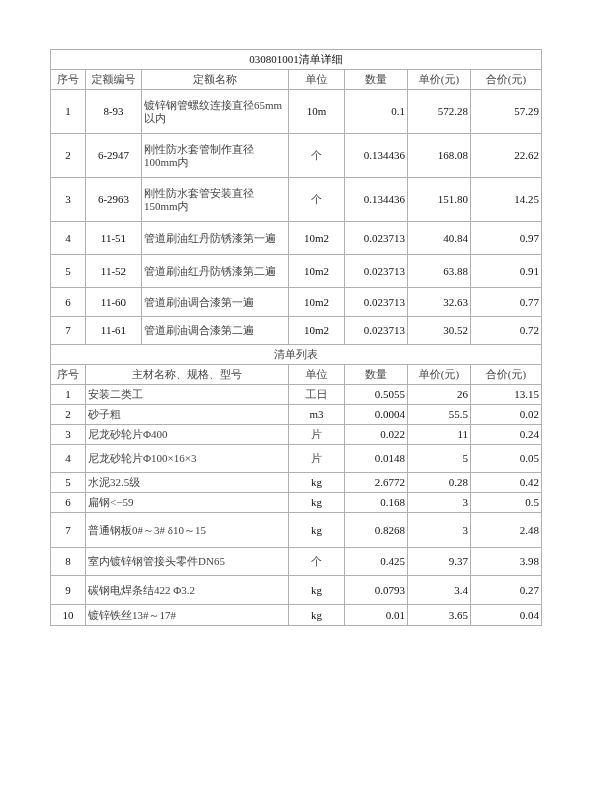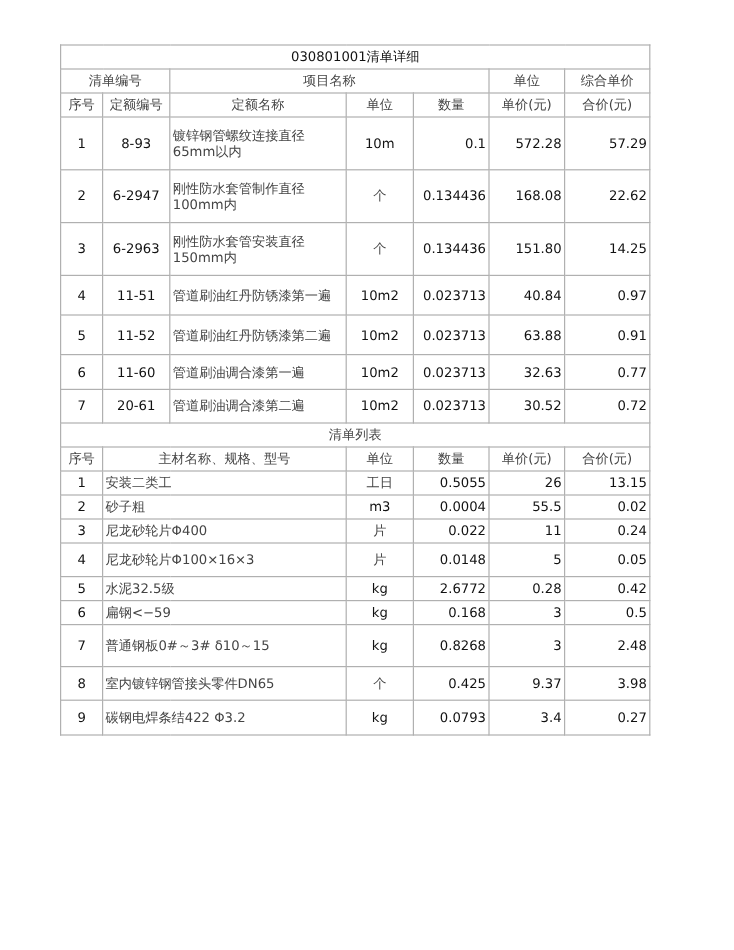--- a/index.html
+++ b/index.html
@@ -1,17 +1,17 @@
 <!DOCTYPE html>
 <html><head>
 <meta charset="utf-8">
 <style>
   html, body { margin:0; padding:0; background:#ffffff; }
   body { width:612px; height:792px; position:relative; font-family:"DejaVu Sans","Liberation Sans",sans-serif; color:#111; }
-  table.sheet { position:absolute; left:50px; top:37px; width:491px; border-collapse:collapse; table-layout:fixed; font-size:11px; }
+  table.sheet { position:absolute; left:50px; top:49px; width:491px; border-collapse:collapse; table-layout:fixed; font-size:11px;font-family:Liberation Serif, serif; }
   table.sheet td { border:1px solid #b0b0b0; padding:0 2px; overflow:hidden; line-height:13px; }
   .c { text-align:center; }
   .r { text-align:right; }
   .l { text-align:left; }
   .cjk { color:#444; }
   .title { text-align:center; }
 </style>
 </head>
 <body>
 
@@ -22,26 +22,20 @@
     <col style="width:147px">
     <col style="width:56px">
     <col style="width:63px">
     <col style="width:63px">
     <col style="width:71px">
   </colgroup>
   <tbody>
     <tr style="height:20px">
       <td colspan="7" class="title">030801001清单详细</td>
     </tr>
-    <tr style="height:20px">
-      <td colspan="2" class="c cjk">清单编号</td>
-      <td colspan="3" class="c cjk">项目名称</td>
-      <td class="c cjk">单位</td>
-      <td class="c cjk">综合单价</td>
-    </tr>
 
     <tr style="height:20px">
       <td class="c cjk">序号</td>
       <td class="c cjk">定额编号</td>
       <td class="c cjk">定额名称</td>
       <td class="c cjk">单位</td>
       <td class="c cjk">数量</td>
       <td class="c cjk">单价(元)</td>
       <td class="c cjk">合价(元)</td>
     </tr>
@@ -94,21 +88,21 @@
       <td class="c">6</td>
       <td class="c">11-60</td>
       <td class="l cjk">管道刷油调合漆第一遍</td>
       <td class="c">10m2</td>
       <td class="r">0.023713</td>
       <td class="r">32.63</td>
       <td class="r">0.77</td>
     </tr>
     <tr style="height:28px">
       <td class="c">7</td>
-      <td class="c">20-61</td>
+      <td class="c">11-61</td>
       <td class="l cjk">管道刷油调合漆第二遍</td>
       <td class="c">10m2</td>
       <td class="r">0.023713</td>
       <td class="r">30.52</td>
       <td class="r">0.72</td>
     </tr>
 
     <tr style="height:20px">
       <td colspan="7" class="c cjk">清单列表</td>
     </tr>
@@ -185,14 +179,22 @@
       <td class="r">3.98</td>
     </tr>
     <tr style="height:29px">
       <td class="c">9</td>
       <td colspan="2" class="l cjk">碳钢电焊条结422  Φ3.2</td>
       <td class="c">kg</td>
       <td class="r">0.0793</td>
       <td class="r">3.4</td>
       <td class="r">0.27</td>
     </tr>
+    <tr style="height:21px">
+      <td class="c">10</td>
+      <td colspan="2" class="l cjk">镀锌铁丝13#～17#</td>
+      <td class="c">kg</td>
+      <td class="r">0.01</td>
+      <td class="r">3.65</td>
+      <td class="r">0.04</td>
+    </tr>
   </tbody>
 </table>
 
 </body></html>

